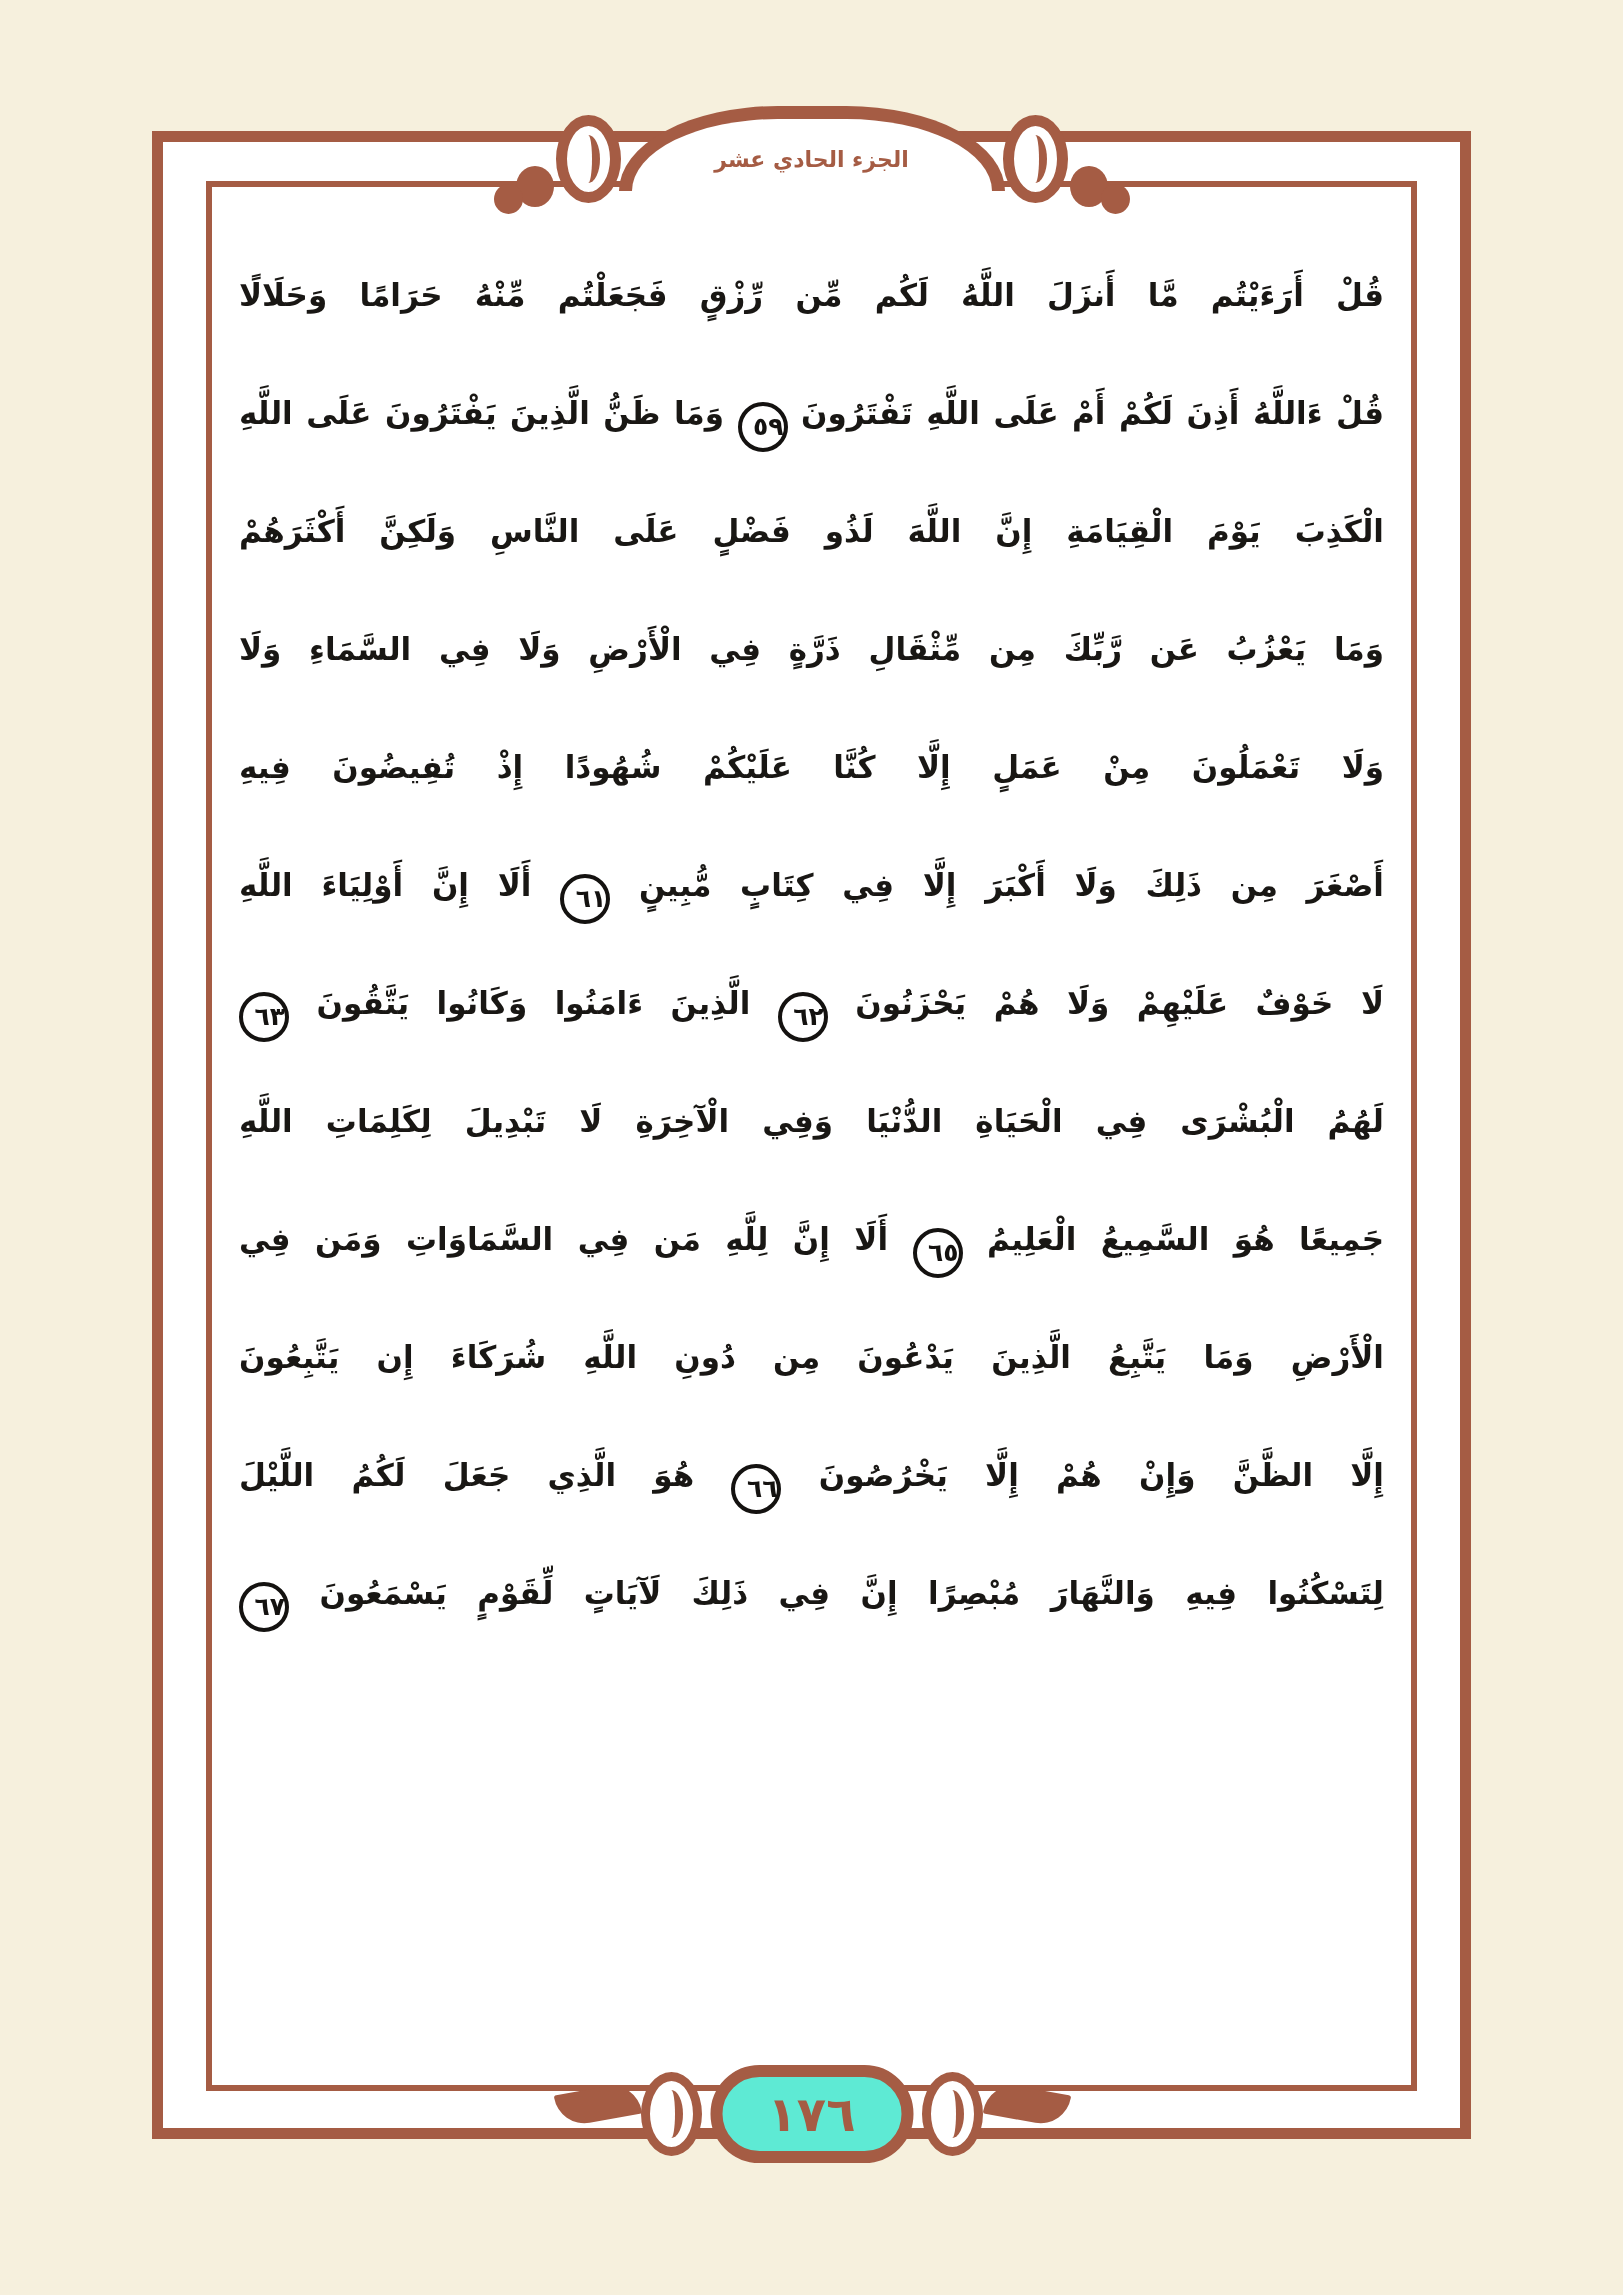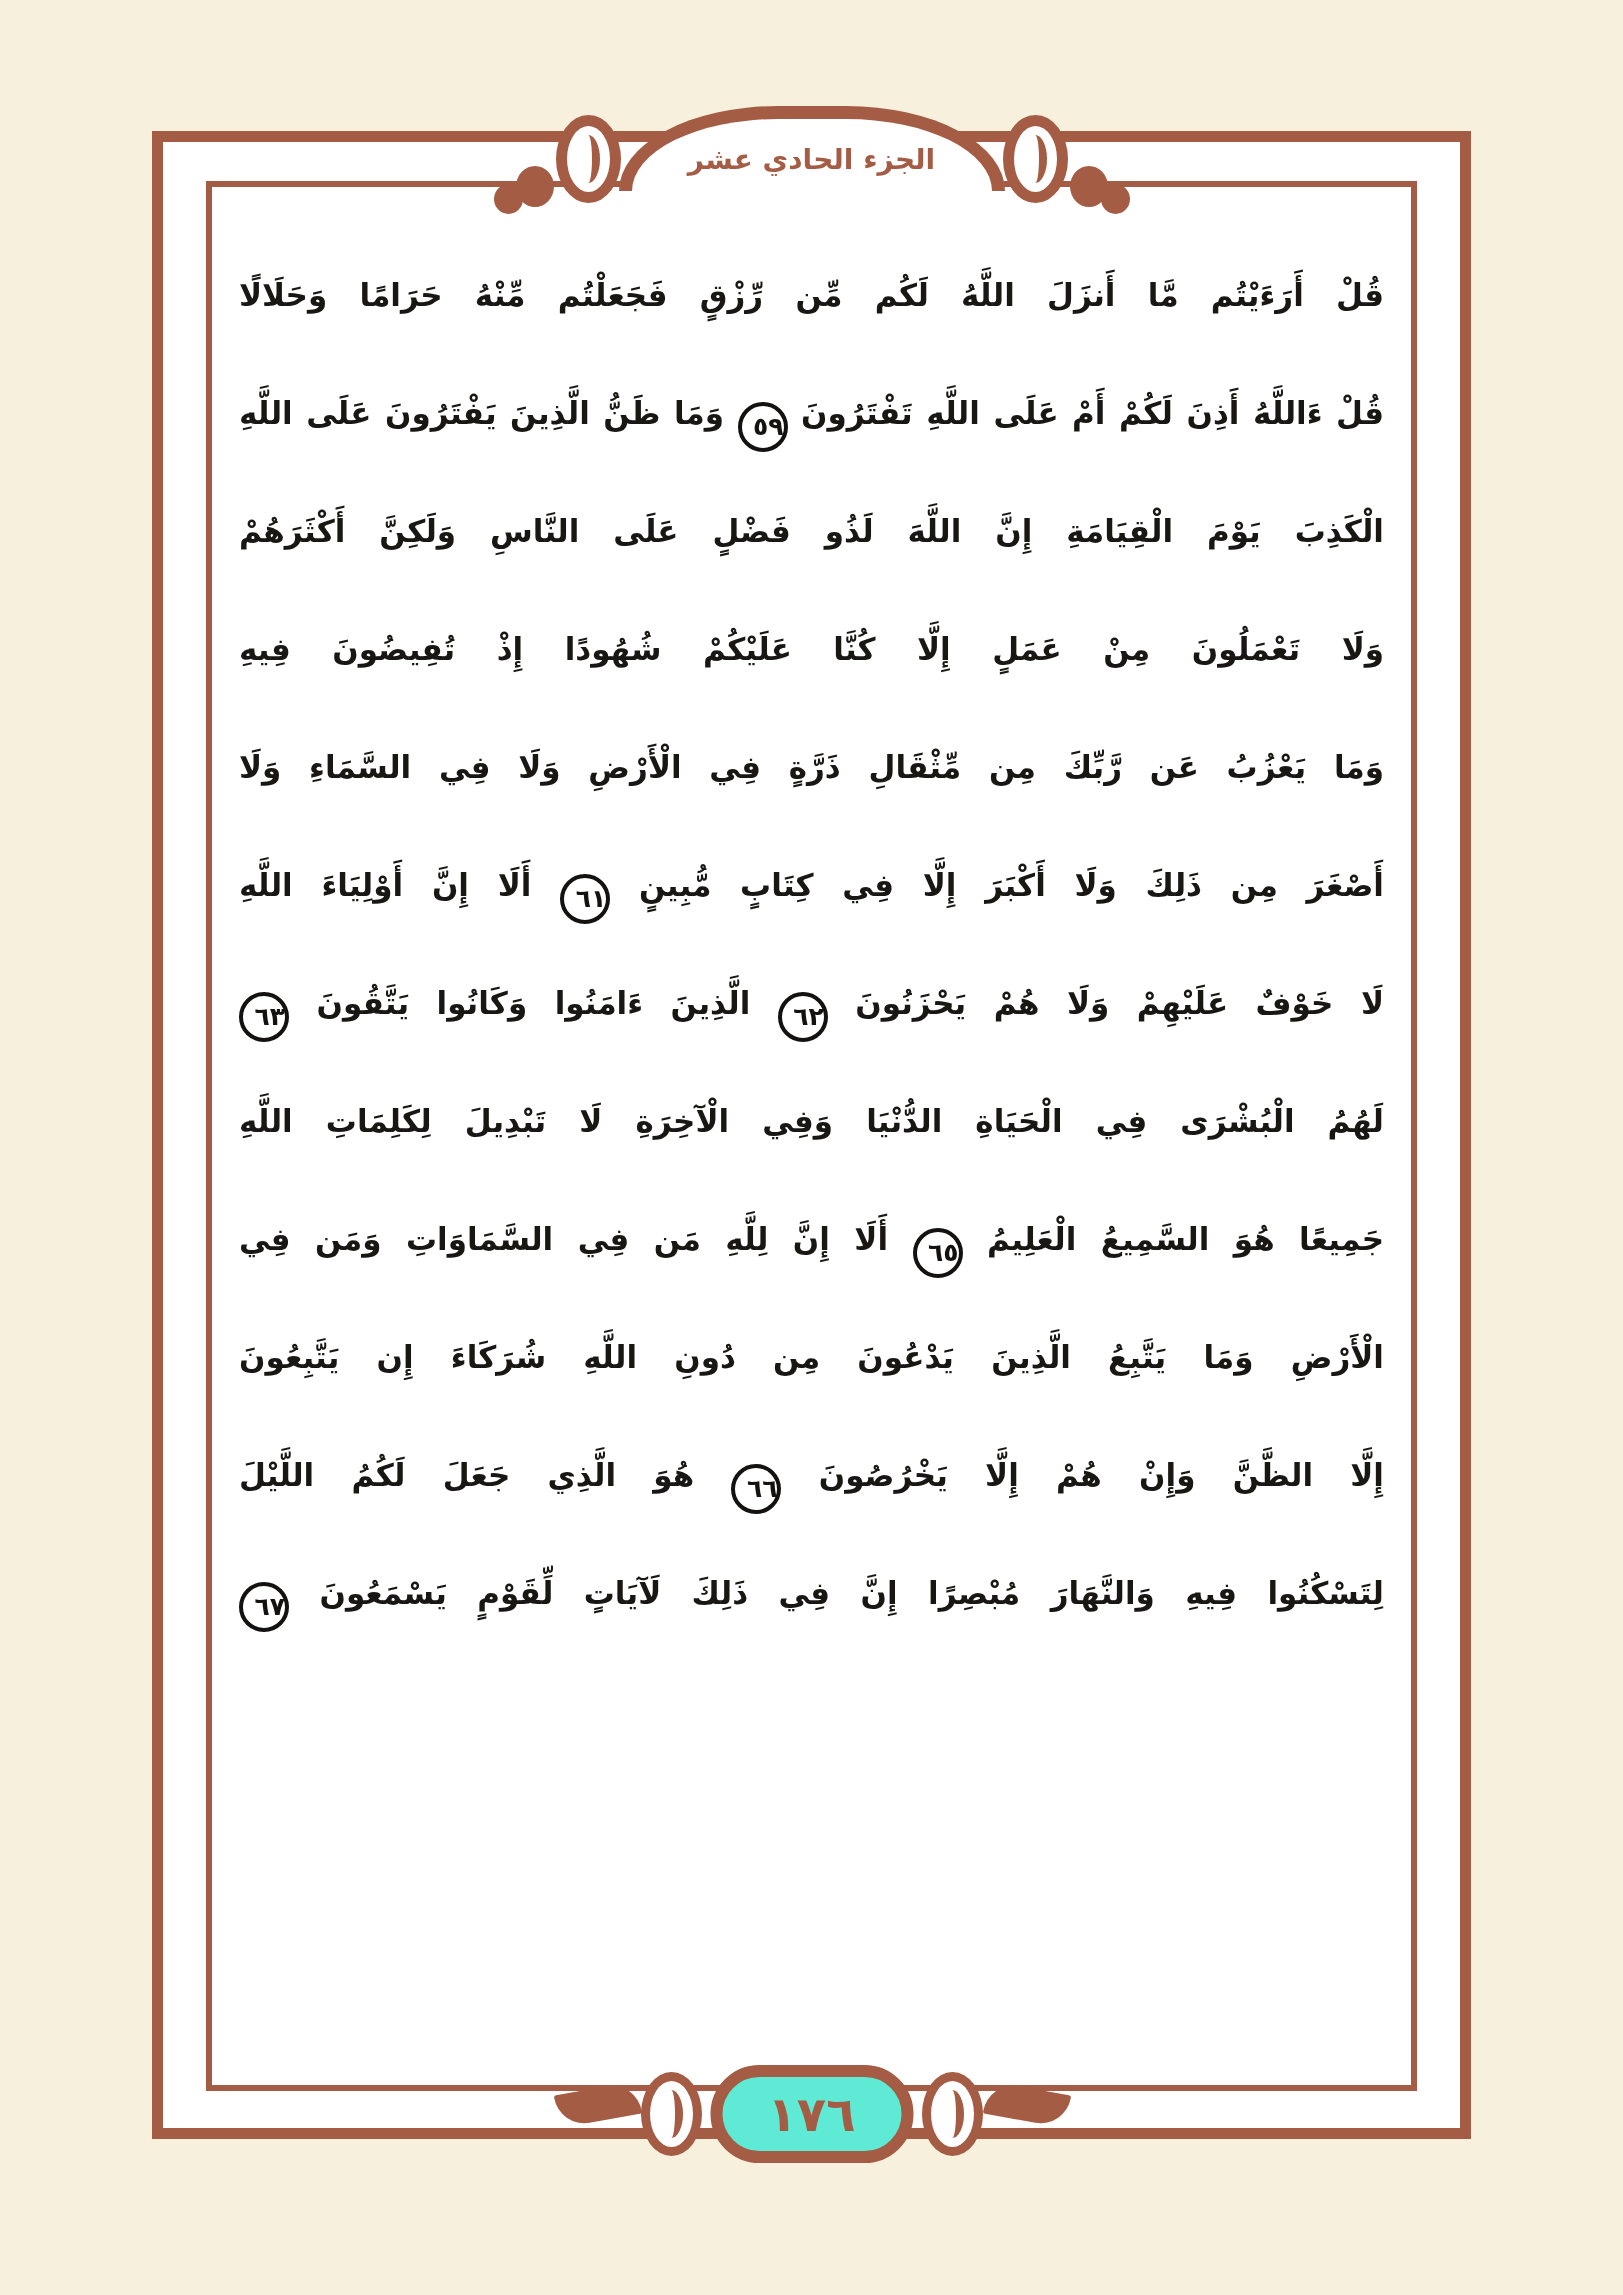--- a/index.html
+++ b/index.html
@@ -22,21 +22,21 @@
   
   .header-orn{position:absolute;top:98px;left:0;right:0;height:111px;}
   .dome{
     position:absolute;left:50%;transform:translateX(-50%);top:7.9px;
     width:386px;height:85px;background:#fff;
     border:13px solid #A55C44;border-bottom:none;box-sizing:border-box;
     border-radius:196px 196px 0 0 / 105px 105px 0 0;
     display:flex;align-items:center;justify-content:center;
   }
   .juz-title{
-    color:#A55C44;font-weight:bold;font-size:28px;white-space:nowrap;
+    color:#A55C44;font-weight:bold;font-size:22px;white-space:nowrap;
     padding-top:9.2px;
   }
   .orn-oval{
     position:absolute;top:17px;width:65px;height:88px;background:#fff;
     border:11px solid #A55C44;border-radius:50%;box-sizing:border-box;
     display:flex;align-items:center;justify-content:center;
   }
   .orn-oval.left{left:50%;margin-left:-256px;}
   .orn-oval.right{left:50%;margin-left:191px;}
   .cres{width:15.7px;height:48px;border-right:8.5px solid #A55C44;border-radius:50%;}
@@ -106,22 +106,22 @@
     </div>
     <div class="orn-oval right">
       <span class="cres"></span>
     </div>
   </div>
 
   <div class="text-area">
       <div class="qline"><span class="qtext">قُلْ أَرَءَيْتُم مَّا أَنزَلَ اللَّهُ لَكُم مِّن رِّزْقٍ فَجَعَلْتُم مِّنْهُ حَرَامًا وَحَلَالًا</span></div>
       <div class="qline"><span class="qtext">قُلْ ءَاللَّهُ أَذِنَ لَكُمْ أَمْ عَلَى اللَّهِ تَفْتَرُونَ</span> <span class="rosette">٥٩</span> <span class="qtext">وَمَا ظَنُّ الَّذِينَ يَفْتَرُونَ عَلَى اللَّهِ</span></div>
       <div class="qline"><span class="qtext">الْكَذِبَ يَوْمَ الْقِيَامَةِ إِنَّ اللَّهَ لَذُو فَضْلٍ عَلَى النَّاسِ وَلَكِنَّ أَكْثَرَهُمْ</span></div>
+      <div class="qline"><span class="qtext">وَمَا يَعْزُبُ عَن رَّبِّكَ مِن مِّثْقَالِ ذَرَّةٍ فِي الْأَرْضِ وَلَا فِي السَّمَاءِ وَلَا</span></div>
       <div class="qline"><span class="qtext">وَلَا تَعْمَلُونَ مِنْ عَمَلٍ إِلَّا كُنَّا عَلَيْكُمْ شُهُودًا إِذْ تُفِيضُونَ فِيهِ</span></div>
-      <div class="qline"><span class="qtext">وَمَا يَعْزُبُ عَن رَّبِّكَ مِن مِّثْقَالِ ذَرَّةٍ فِي الْأَرْضِ وَلَا فِي السَّمَاءِ وَلَا</span></div>
       <div class="qline"><span class="qtext">أَصْغَرَ مِن ذَلِكَ وَلَا أَكْبَرَ إِلَّا فِي كِتَابٍ مُّبِينٍ</span> <span class="rosette">٦١</span> <span class="qtext">أَلَا إِنَّ أَوْلِيَاءَ اللَّهِ</span></div>
       <div class="qline"><span class="qtext">لَا خَوْفٌ عَلَيْهِمْ وَلَا هُمْ يَحْزَنُونَ</span> <span class="rosette">٦٢</span> <span class="qtext">الَّذِينَ ءَامَنُوا وَكَانُوا يَتَّقُونَ</span> <span class="rosette">٦٣</span></div>
       <div class="qline"><span class="qtext">لَهُمُ الْبُشْرَى فِي الْحَيَاةِ الدُّنْيَا وَفِي الْآخِرَةِ لَا تَبْدِيلَ لِكَلِمَاتِ اللَّهِ</span></div>
       <div class="qline"><span class="qtext">جَمِيعًا هُوَ السَّمِيعُ الْعَلِيمُ</span> <span class="rosette">٦٥</span> <span class="qtext">أَلَا إِنَّ لِلَّهِ مَن فِي السَّمَاوَاتِ وَمَن فِي</span></div>
       <div class="qline"><span class="qtext">الْأَرْضِ وَمَا يَتَّبِعُ الَّذِينَ يَدْعُونَ مِن دُونِ اللَّهِ شُرَكَاءَ إِن يَتَّبِعُونَ</span></div>
       <div class="qline"><span class="qtext">إِلَّا الظَّنَّ وَإِنْ هُمْ إِلَّا يَخْرُصُونَ</span> <span class="rosette">٦٦</span> <span class="qtext">هُوَ الَّذِي جَعَلَ لَكُمُ اللَّيْلَ</span></div>
       <div class="qline"><span class="qtext">لِتَسْكُنُوا فِيهِ وَالنَّهَارَ مُبْصِرًا إِنَّ فِي ذَلِكَ لَآيَاتٍ لِّقَوْمٍ يَسْمَعُونَ</span> <span class="rosette">٦٧</span></div>
     </div>
 
   <div class="footer-orn">

